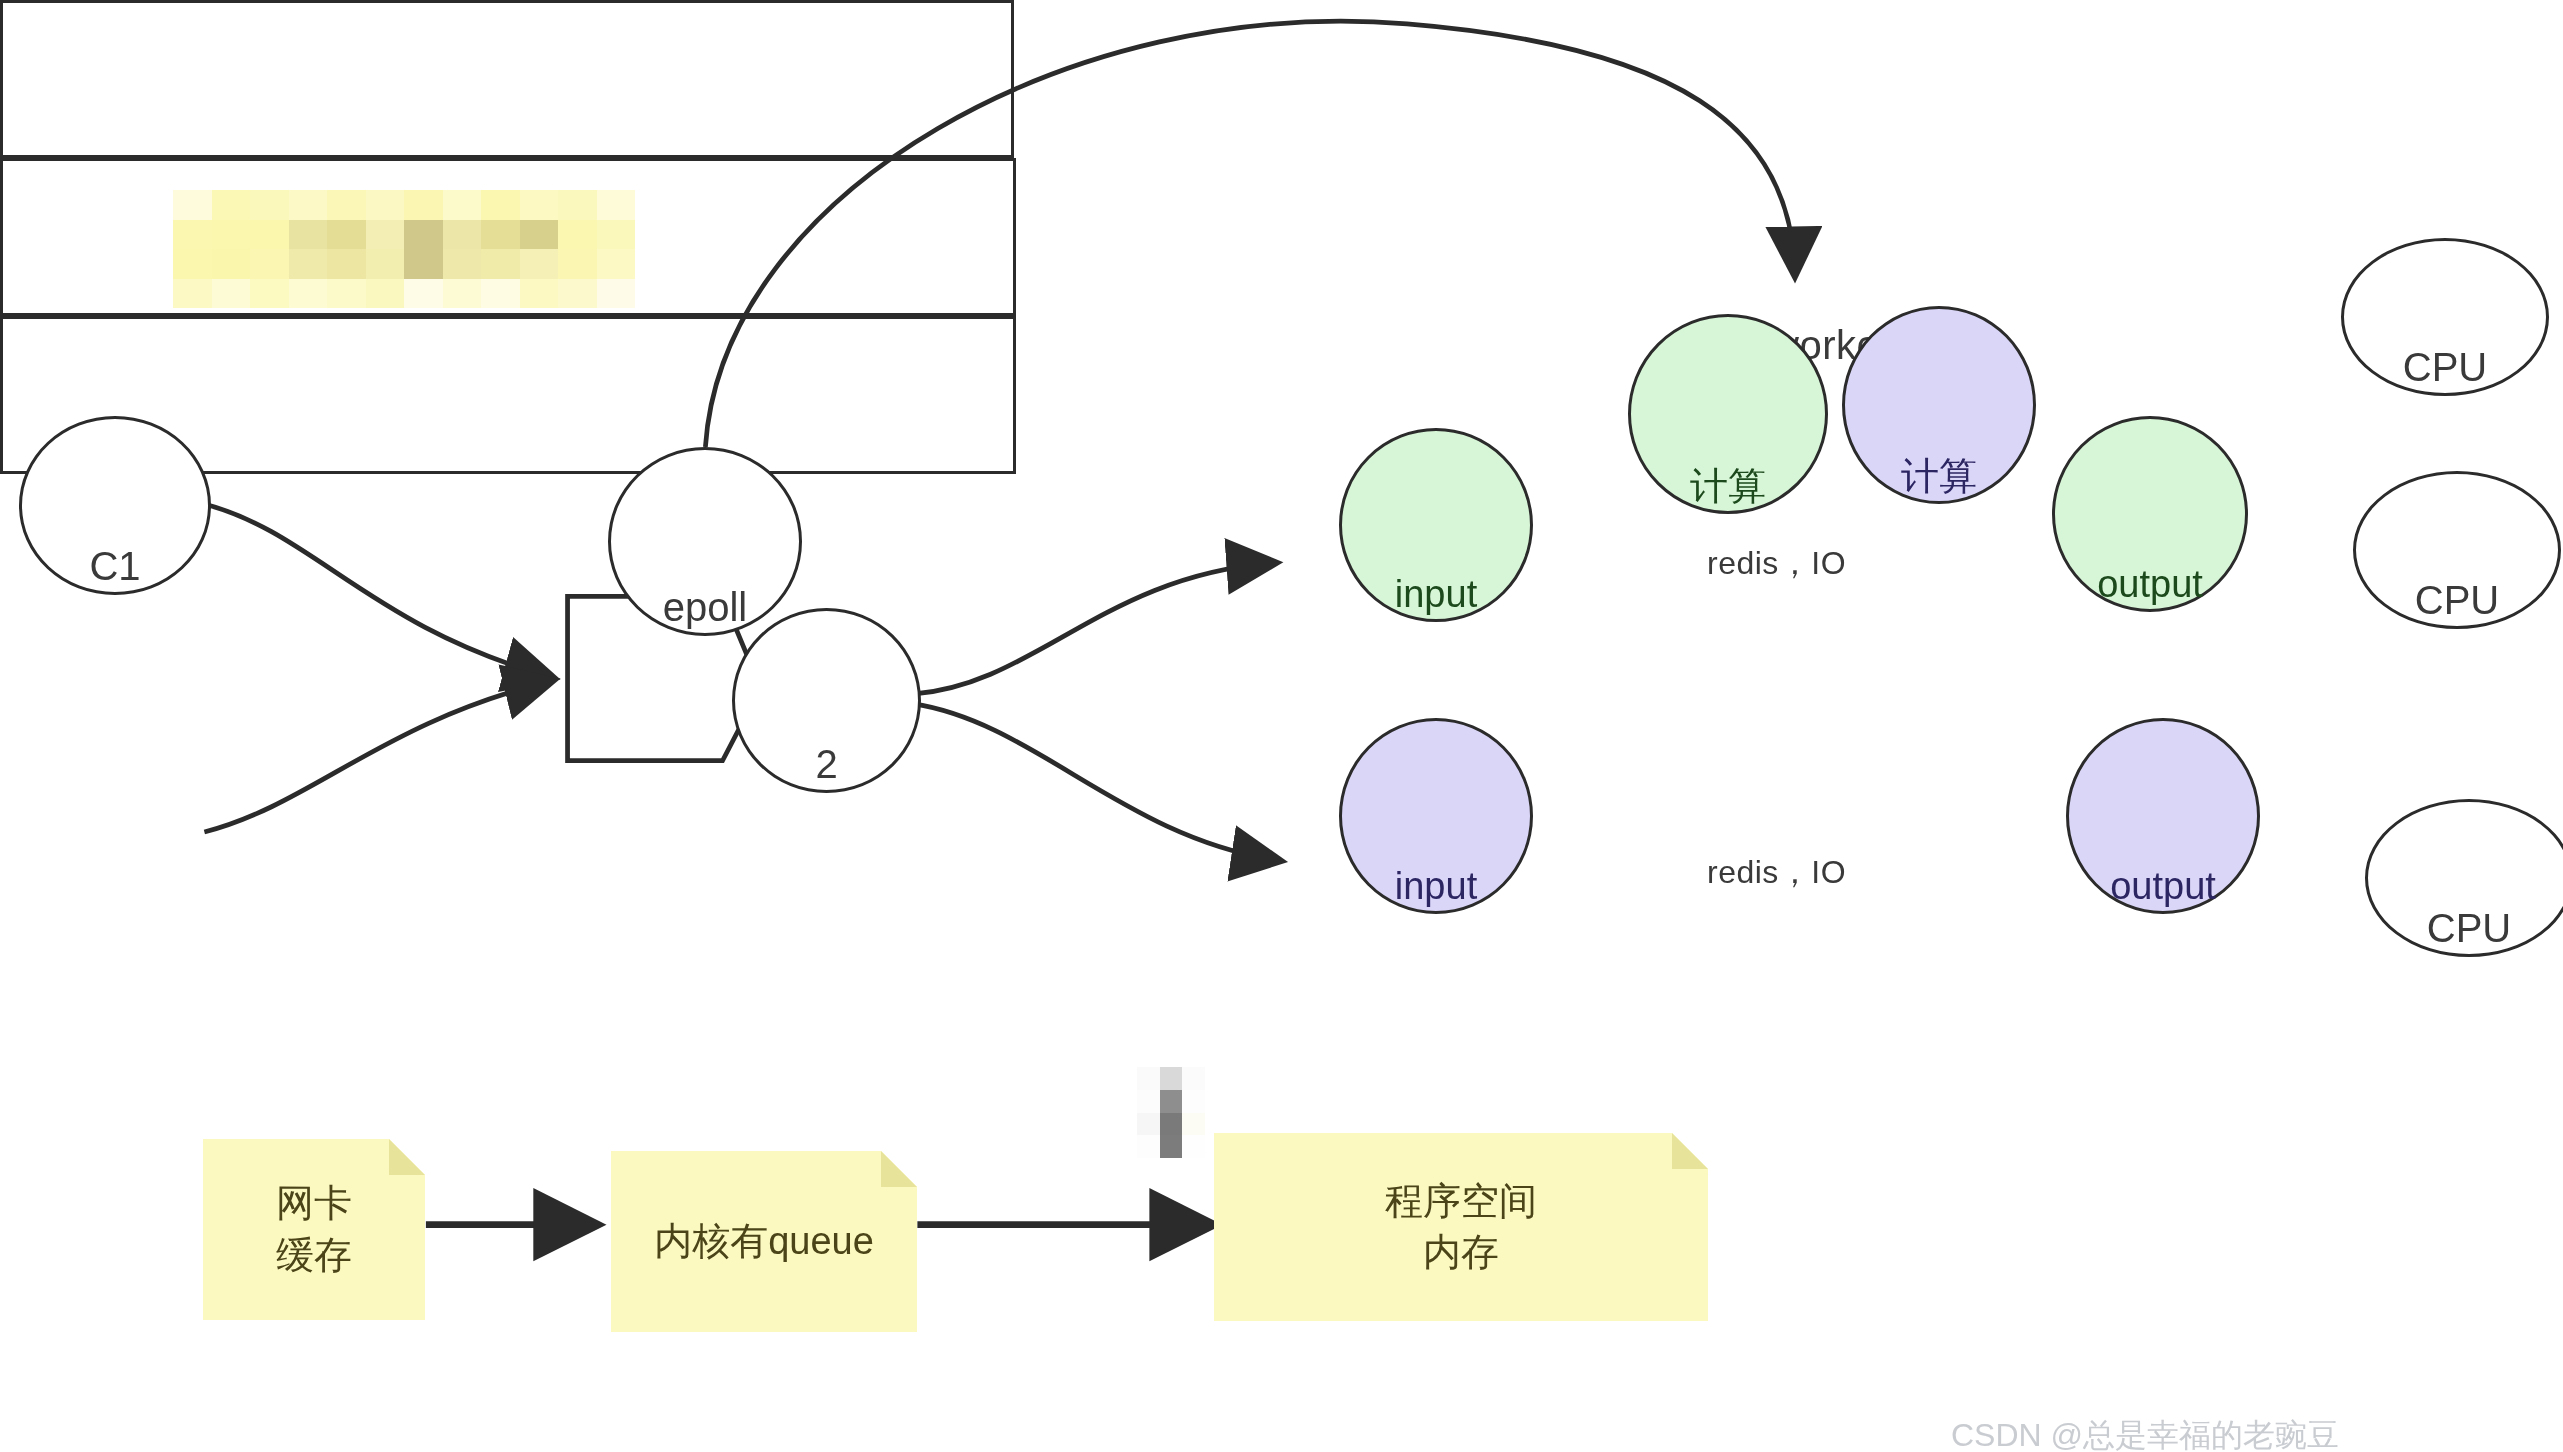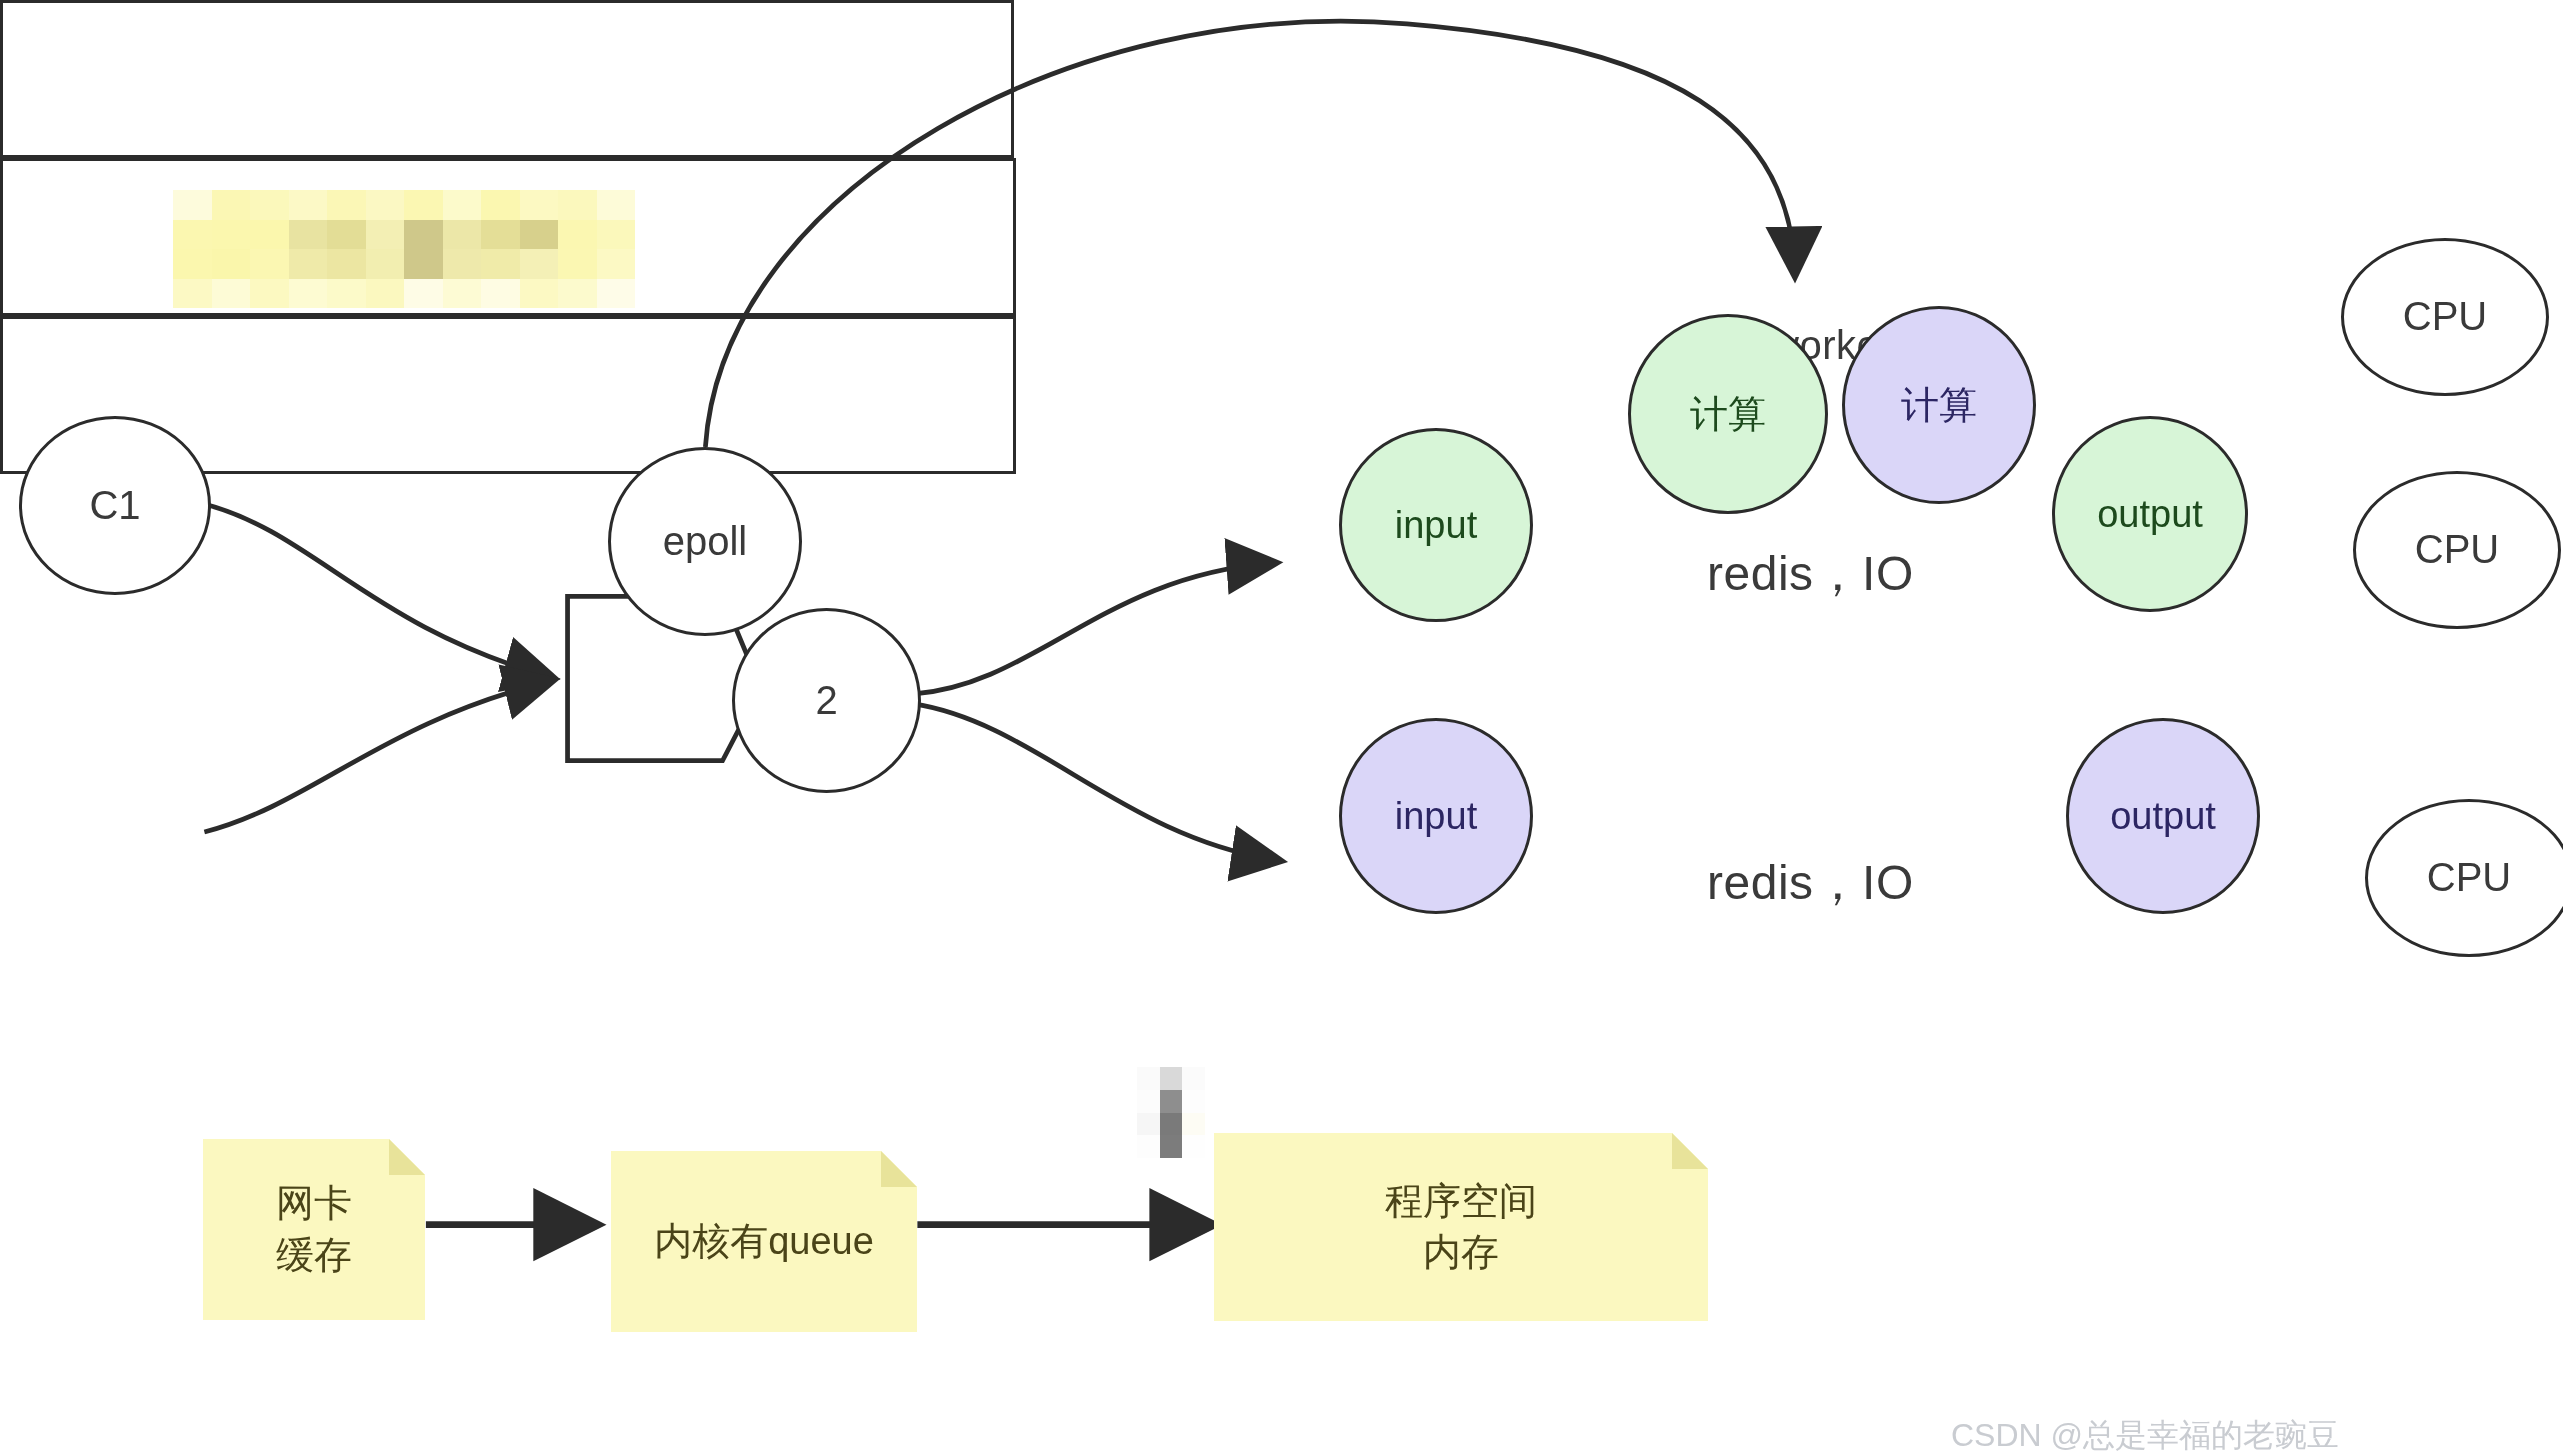--- a/index.html
+++ b/index.html
@@ -5,40 +5,40 @@
   html,body{margin:0;padding:0;background:#ffffff;}
   body{
     font-family:"Liberation Sans","DejaVu Sans",sans-serif;
     width:2563px;height:1453px;position:relative;overflow:hidden;
   }
   #stage{position:absolute;left:0;top:0;width:2563px;height:1453px;background:#fff;}
 
   svg#edges{position:absolute;left:0;top:0;width:2563px;height:1453px;pointer-events:none;}
 
   
-  .node{position:absolute;display:flex;align-items:center;justify-content:center;text-align:center;}
+  .node{position:absolute;display:flex;align-items:flex-end;justify-content:center;text-align:center;}
   .node span{display:block;line-height:1.28;}
 
   .ellipse{
     border:3.8px solid #2b2b2b;border-radius:50%;background:#ffffff;
     color:#3a3a3a;font-size:40px;
   }
   .circle-green{
     border:3.8px solid #2b2b2b;border-radius:50%;
     background:#d7f5d7;color:#1d4a1d;font-size:38px;
   }
   .circle-purple{
     border:3.8px solid #2b2b2b;border-radius:50%;
     background:#dad6f8;color:#2c2663;font-size:38px;
   }
   .rectbox{
     border:3.8px solid #2b2b2b;background:#ffffff;
   }
   .boxlabel{
-    position:absolute;color:#3a3a3a;font-size:48px;letter-spacing:0.5px;
+    position:absolute;color:#3a3a3a;font-size:32px;letter-spacing:0.5px;
     white-space:nowrap;
   }
   .workerlabel{color:#3a3a3a;font-size:40px;}
 
   
   .note{
     position:absolute;background:#fbf8c0;color:#4a4418;
     display:flex;align-items:center;justify-content:center;text-align:center;
     font-size:38px;line-height:1.35;
   }

